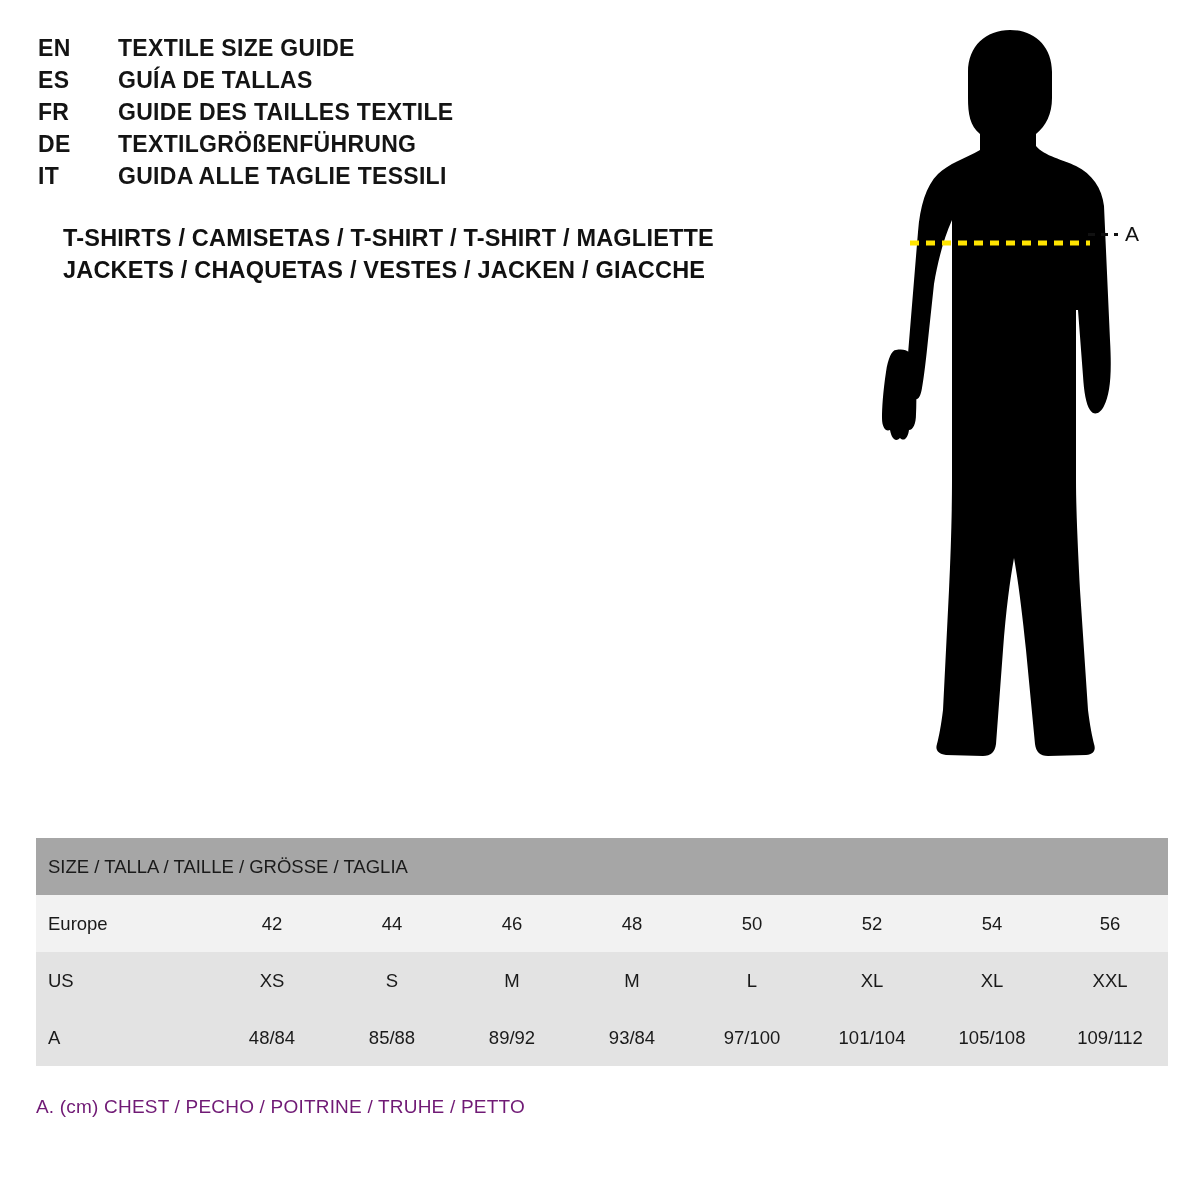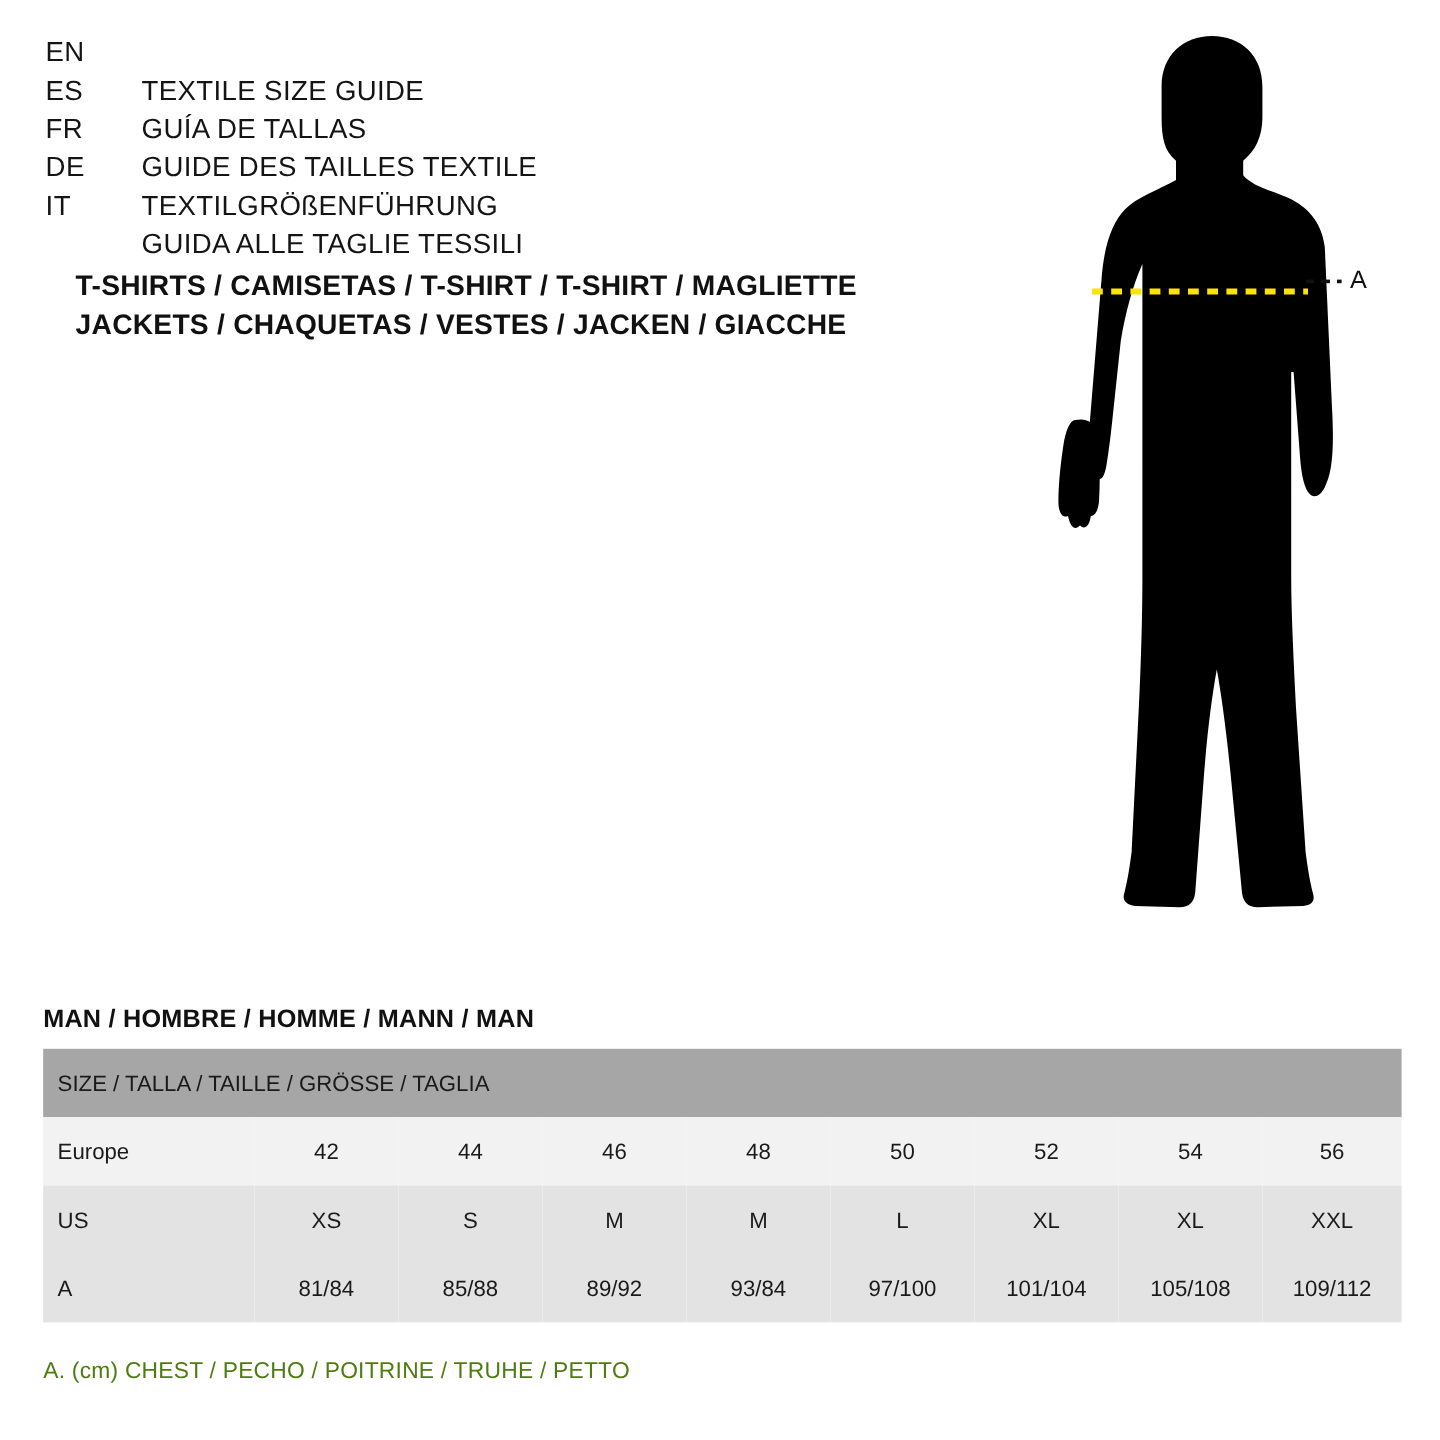--- a/index.html
+++ b/index.html
@@ -18,22 +18,23 @@
 
   
   .lang-block {
     position: absolute;
     left: 38px;
     top: 30px;
     width: 700px;
   }
   .lang-row {
     display: flex;
-    align-items: flex-start;
+    align-items: flex-end;
     height: 32px;
+    font-weight: bold;
   }
   .lang-code {
     width: 80px;
     font-size: 23px;
     letter-spacing: 0.3px;
     color: #141414;
   }
   .lang-text {
     font-size: 23px;
     letter-spacing: 0.3px;
@@ -121,21 +122,21 @@
   .label-cell {
     padding-left: 8px;
     text-align: left;
   }
   .val-cell {
     text-align: center;
   }
   .footnote {
     margin-top: 30px;
     font-size: 19px;
-    color: #4d7c0f;
+    color: #701a75;
     letter-spacing: 0.2px;
   }
 </style>
 </head>
 <body>
 
 <div class="lang-block">
   <div class="lang-row">
     <div class="lang-code">EN</div>
     <div class="lang-text">TEXTILE SIZE GUIDE</div>
@@ -224,21 +225,20 @@
   <div class="measure-line-wrap">
     <svg width="200" height="30" style="position:absolute; left:84px; top:218px;">
       <line x1="6" y1="15" x2="186" y2="15" stroke="#ffe400" stroke-width="5" stroke-dasharray="9 7" stroke-linecap="butt"></line>
     </svg>
   </div>
 </div>
 <div class="measure-dashes"></div>
 <div class="measure-label">A</div>
 
 <div class="table-section">
-  <div class="man-title">MAN / HOMBRE / HOMME / MANN / MAN</div>
 
   <table class="size-table">
     <colgroup>
       <col style="width:176px">
       <col style="width:120px">
       <col style="width:120px">
       <col style="width:120px">
       <col style="width:120px">
       <col style="width:120px">
       <col style="width:120px">
@@ -266,21 +266,21 @@
         <td class="val-cell">S</td>
         <td class="val-cell">M</td>
         <td class="val-cell">M</td>
         <td class="val-cell">L</td>
         <td class="val-cell">XL</td>
         <td class="val-cell">XL</td>
         <td class="val-cell">XXL</td>
       </tr>
       <tr class="row-shade">
         <td class="label-cell">A</td>
-        <td class="val-cell">81/84</td>
+        <td class="val-cell">48/84</td>
         <td class="val-cell">85/88</td>
         <td class="val-cell">89/92</td>
         <td class="val-cell">93/84</td>
         <td class="val-cell">97/100</td>
         <td class="val-cell">101/104</td>
         <td class="val-cell">105/108</td>
         <td class="val-cell">109/112</td>
       </tr>
     </tbody>
   </table>

